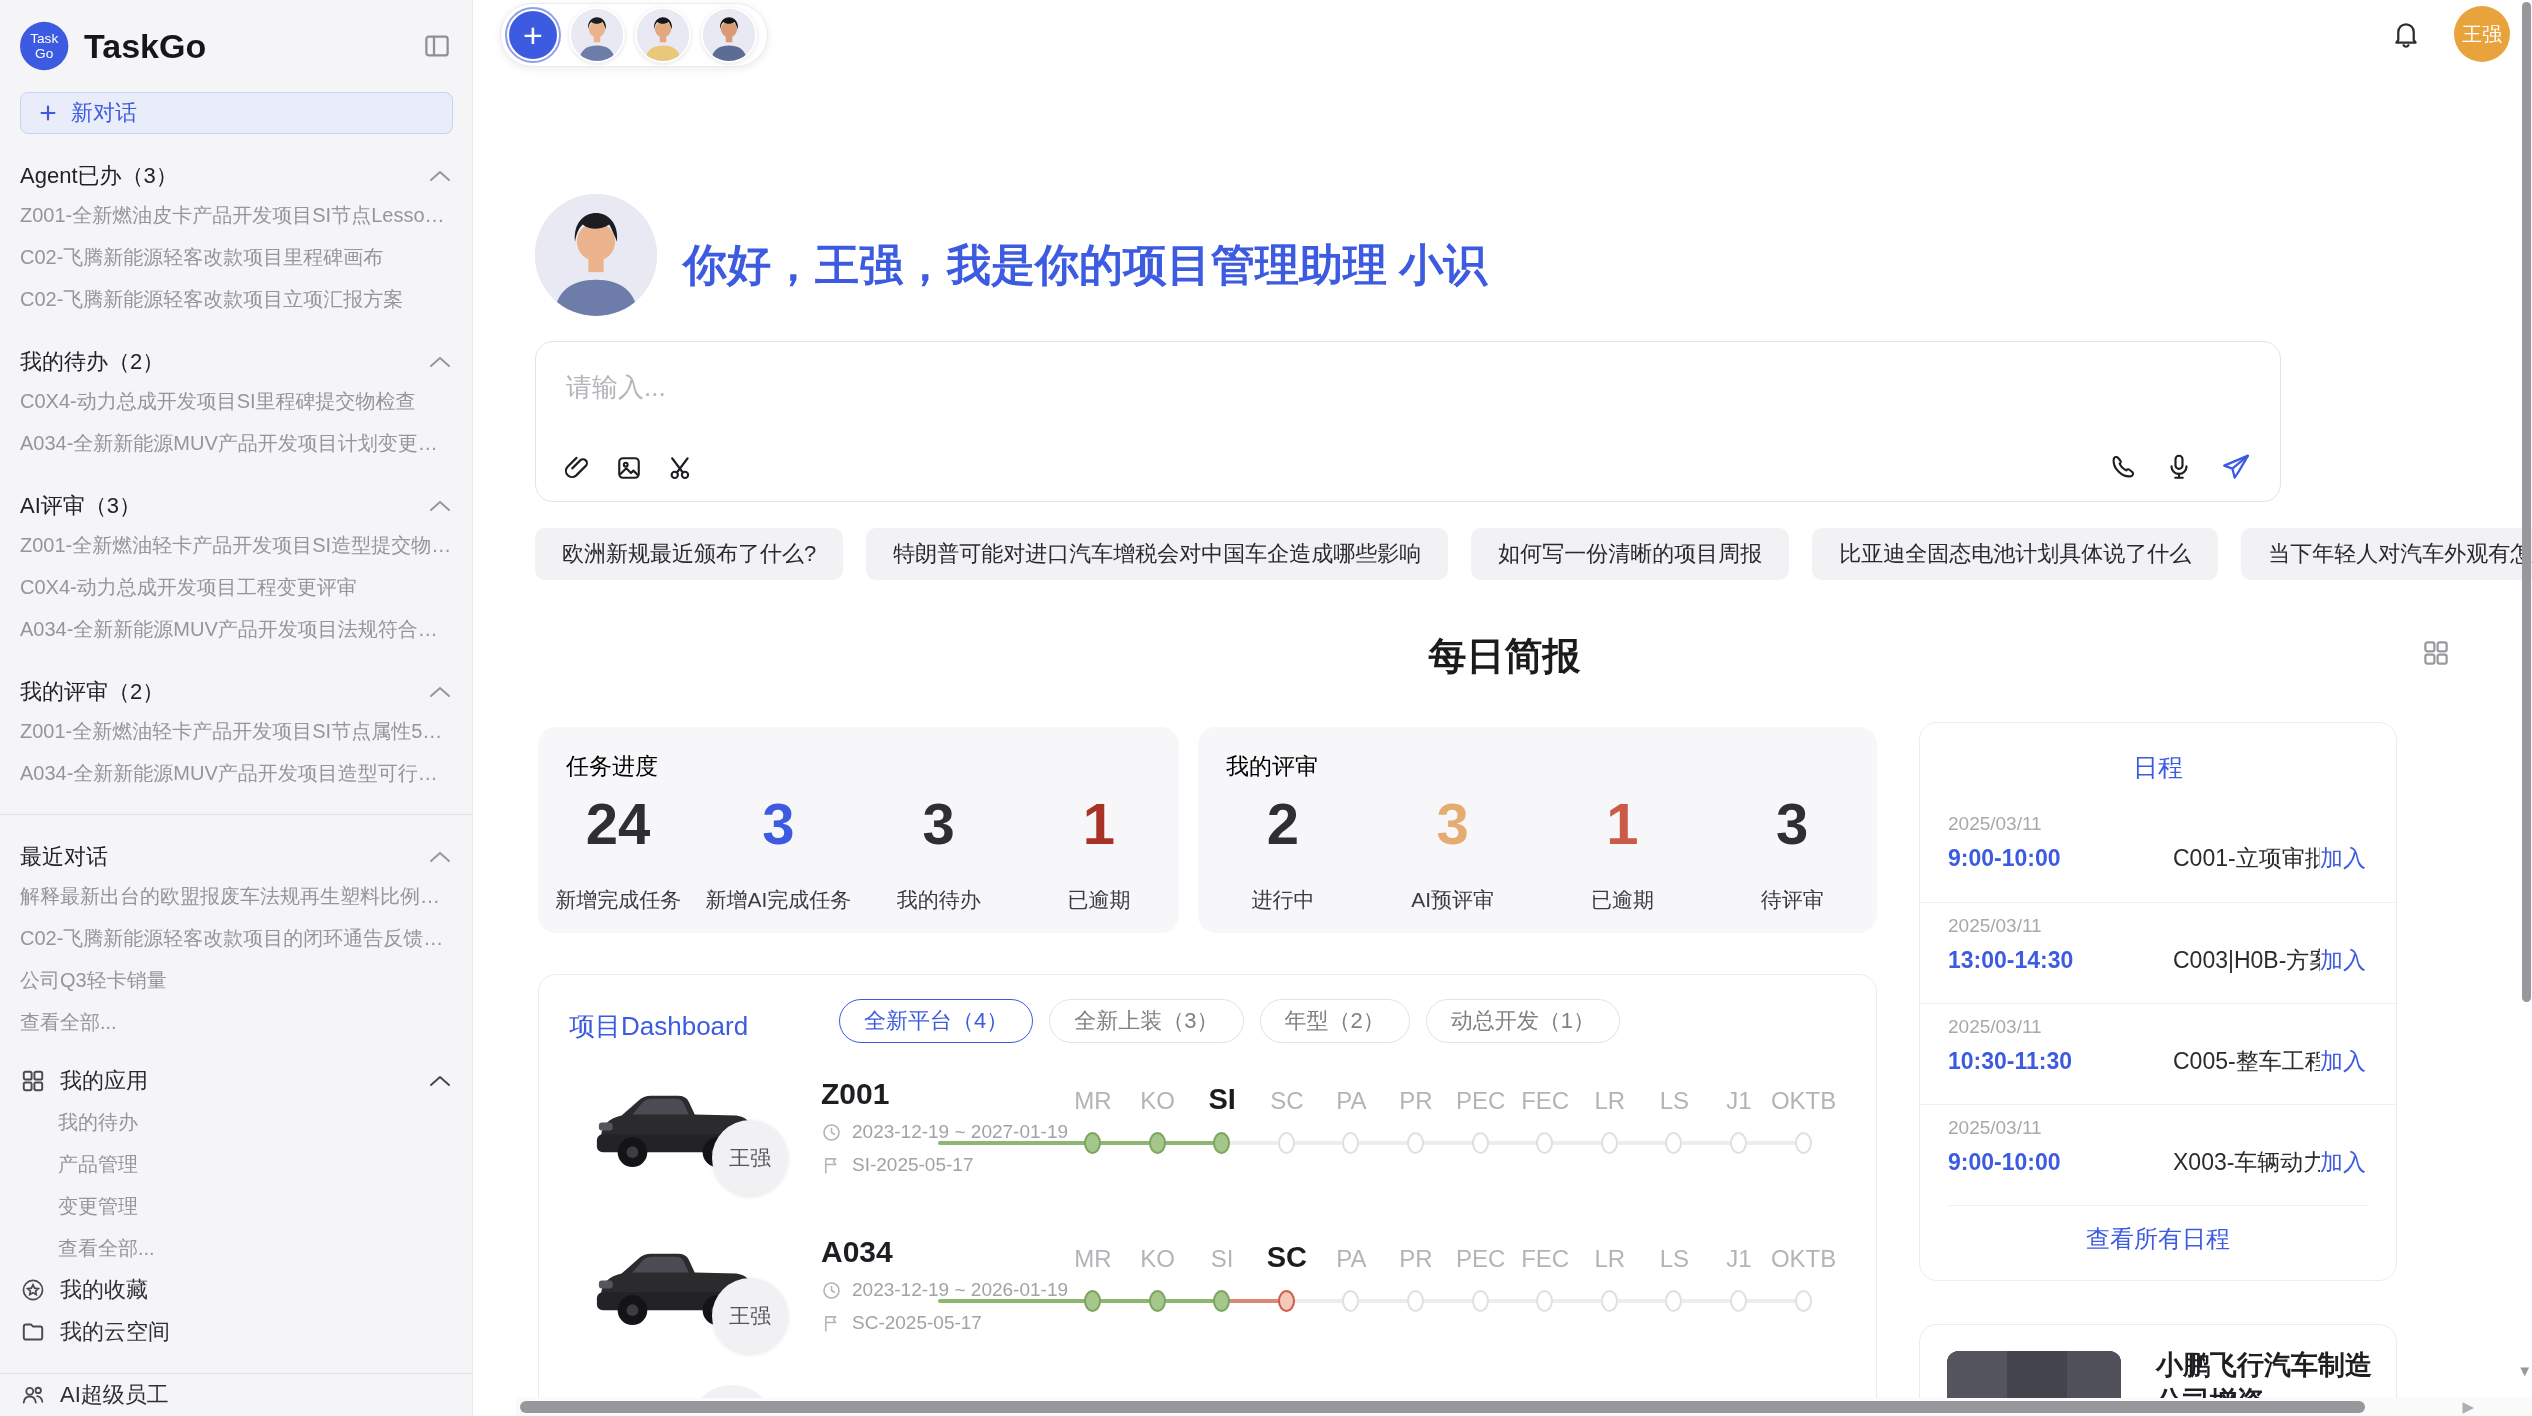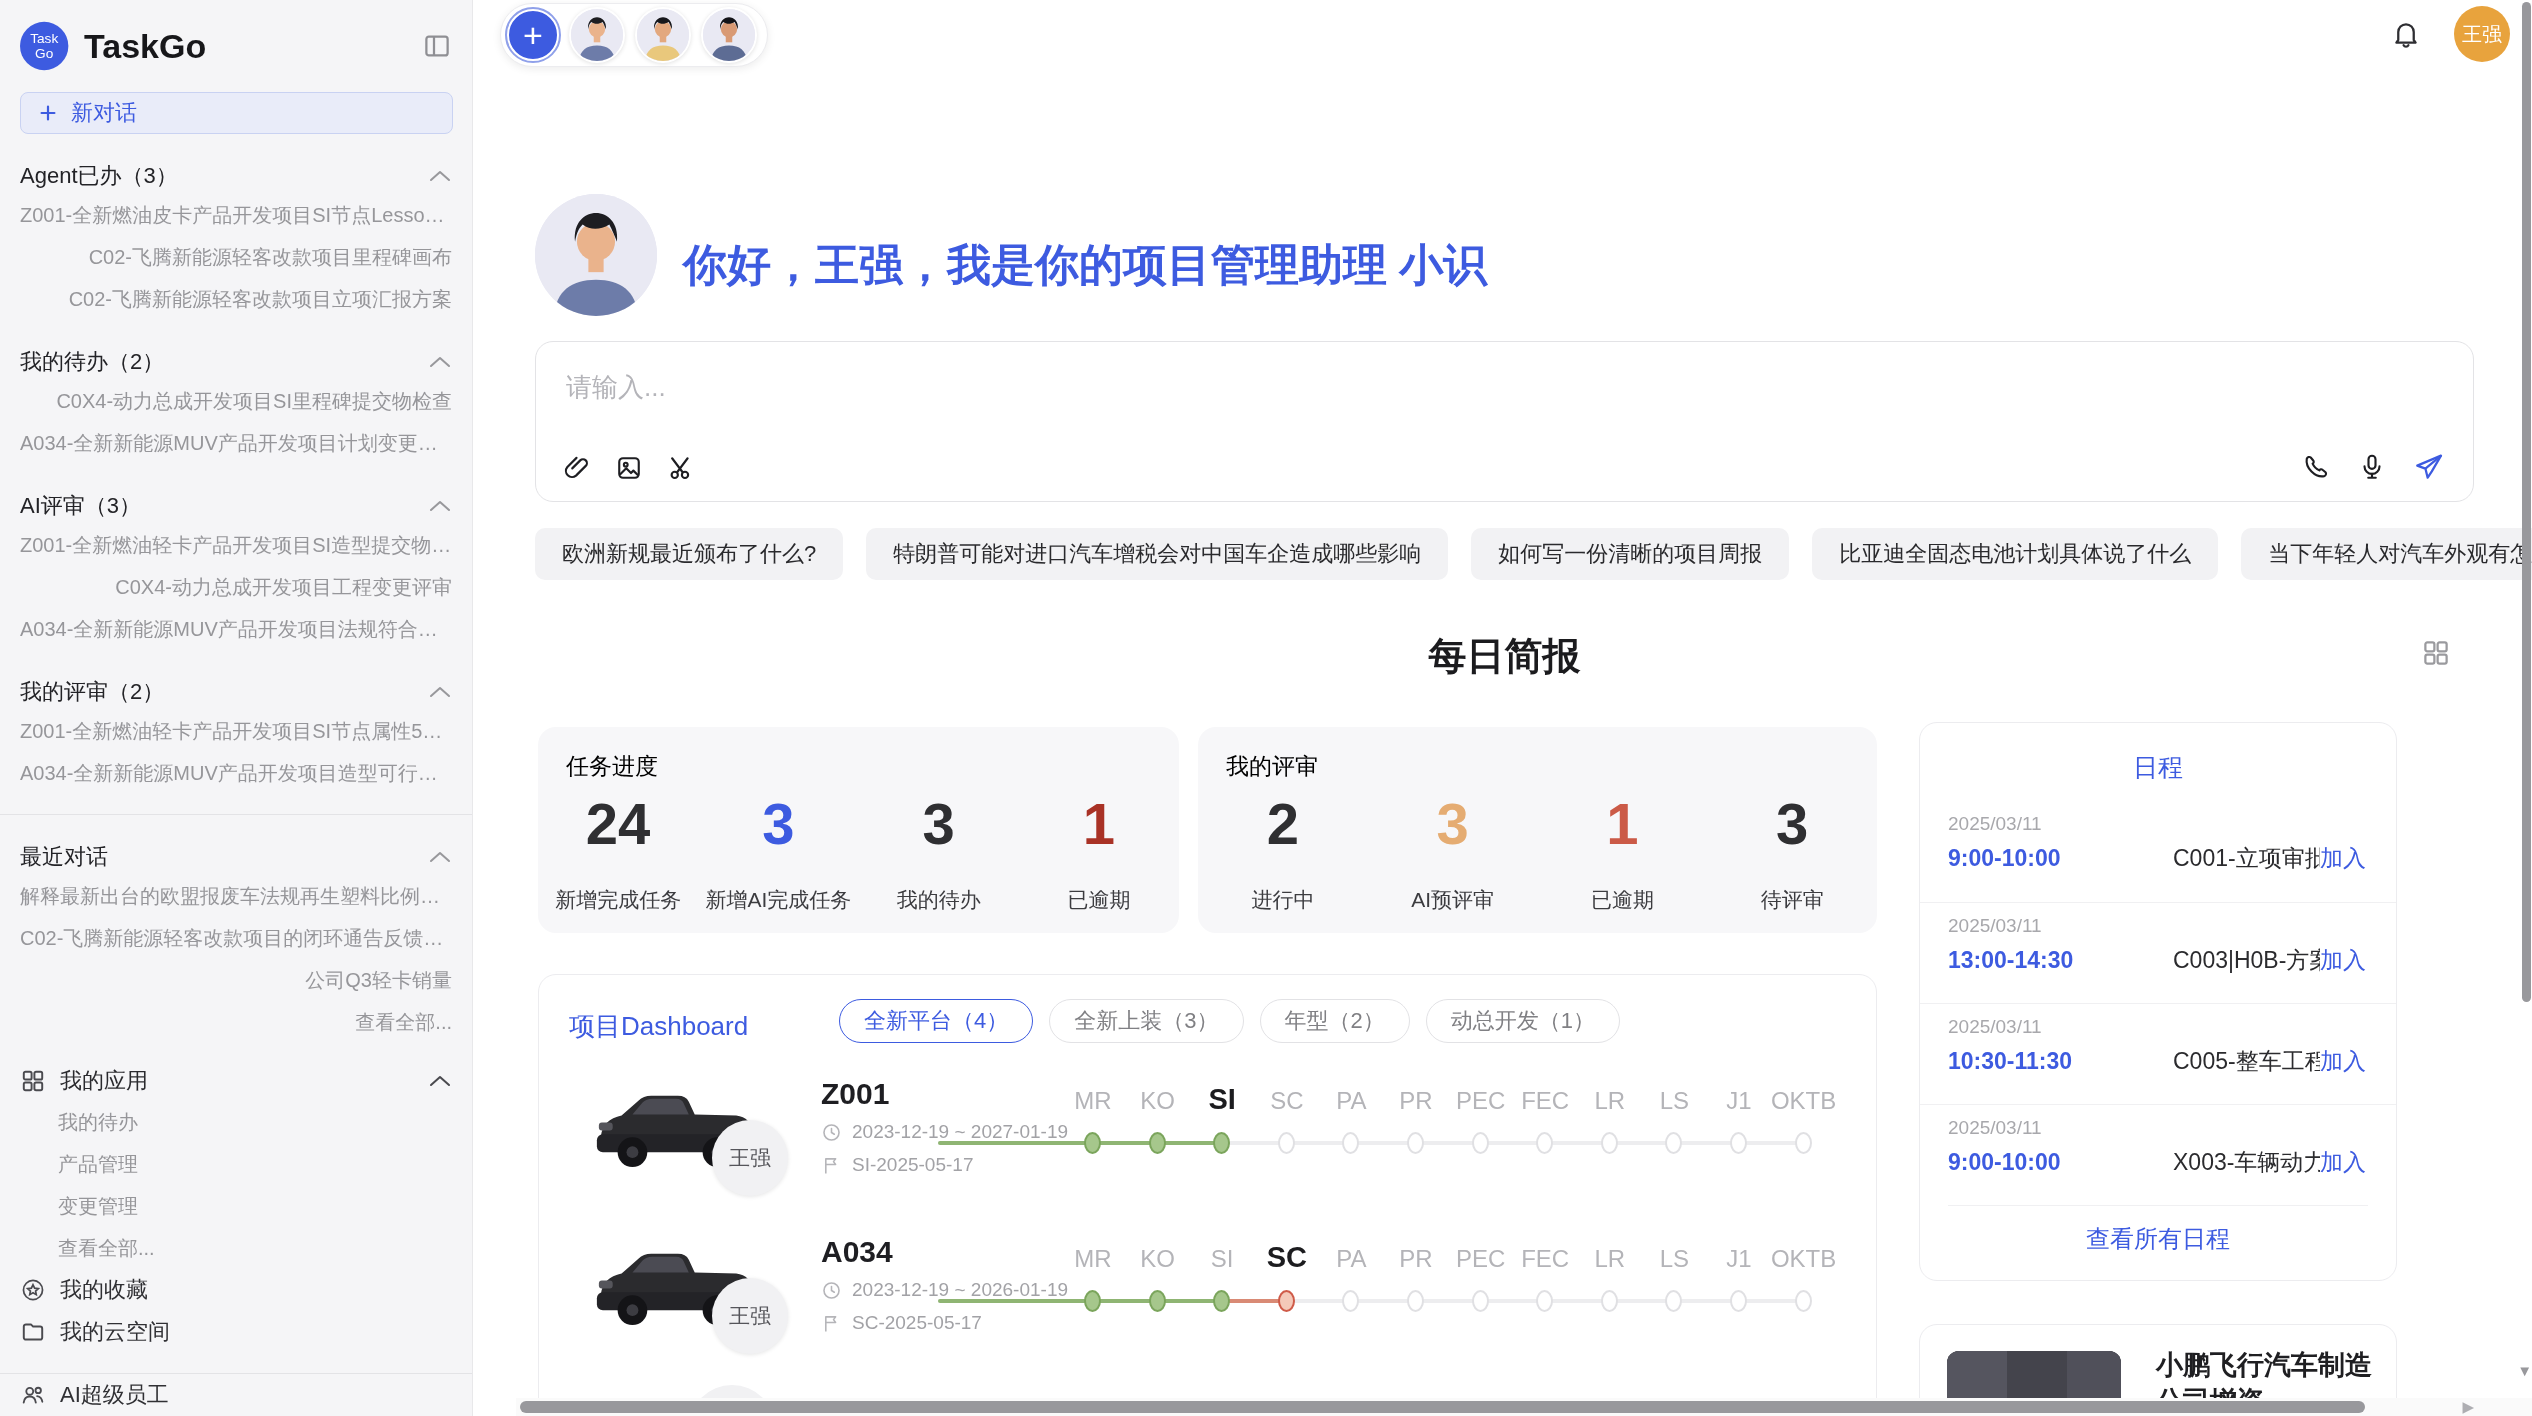--- a/index.html
+++ b/index.html
@@ -14,21 +14,21 @@
   .logo { width:78px; height:78px; transform:scale(.62); transform-origin:left center;
     border-radius:50%; background:#3D5BE0; color:#fff; display:flex; flex-direction:column;
     align-items:center; justify-content:center; font-size:22px; line-height:24px; font-weight:500; flex:0 0 auto; margin-right:-14px;}
   .app-title { font-size:34px; font-weight:700; color:#17171a; flex:1; }
   .icon { display:inline-flex; align-items:center; justify-content:center; }
   .icon svg { display:block; }
   .panel-toggle { color:#8f8f94; cursor:pointer; }
   .new-chat { margin-top:14px; width:433px; height:42px; border-radius:8px; background:#e9ecf9;
     border:1px solid #c9d2f2; color:#3D5BE0; font-size:22px; display:flex; align-items:center;
     padding-left:16px; gap:12px; cursor:pointer; font-family:inherit;}
-  .sb-section { margin-top:24px;text-align:right; }
+  .sb-section { margin-top:24px; }
   .sb-sec-head { display:flex; align-items:center; justify-content:space-between; height:36px; cursor:pointer;}
   .sb-sec-title { font-size:22px; color:#232327; font-weight:500; }
   .chev { color:#98989c; }
   .sb-item { font-size:20px; color:#96969a; line-height:42px; white-space:nowrap; overflow:hidden;
     text-overflow:ellipsis; cursor:pointer; }
   .sb-divider { border-top:1px solid #e3e3e6; margin:20px -20px 0 -20px; }
   .apps-head { display:flex; align-items:center; height:40px; margin-top:18px; gap:14px; cursor:pointer;}
   .apps-head .t { font-size:22px; color:#2a2a2e; flex:1; }
   .apps-head .icon, .sb-link .icon { color:#4a4a4f; }
   .sb-sub { padding-left:38px; }
@@ -50,21 +50,21 @@
   .top-right { position:absolute; right:22px; top:6px; display:flex; align-items:center; gap:32px; }
   .bell { color:#2e2e32; cursor:pointer; }
   .user-badge { width:56px; height:56px; border-radius:50%; background:#E8A33D; color:#fff;
     font-size:20px; display:flex; align-items:center; justify-content:center; cursor:pointer; }
 
   .greet-avatar { position:absolute; left:62px; top:194px; width:122px; height:122px; border-radius:50%;
     overflow:hidden; background:#e6e6f2; }
   .greet-avatar svg { width:100%; height:100%; }
   .greeting { position:absolute; left:210px; top:236px; font-size:44px; font-weight:700; color:#3D5BE0; }
 
-  .composer { position:absolute; left:62px; top:341px; width:1939px; height:161px; border:1px solid #e3e3e6;
+  .composer { position:absolute; left:62px; top:341px; width:1746px; height:161px; border:1px solid #e3e3e6;
     border-radius:18px; background:#fff; }
   .composer textarea { position:absolute; left:0; top:0; width:100%; height:84px; border:none; outline:none;
     resize:none; background:transparent; font-family:inherit; font-size:26px; color:#333; padding:28px 30px 0 30px;}
   .composer textarea::placeholder { color:#b4b4b9; }
   .comp-icons-l { position:absolute; left:26px; bottom:18px; display:flex; gap:22px; color:#1e1e22; }
   .comp-icons-r { position:absolute; right:28px; bottom:18px; display:flex; gap:26px; color:#1e1e22; align-items:center;}
   .comp-icons-l .icon, .comp-icons-r .icon { cursor:pointer; }
 
   .chips { position:absolute; left:62px; top:528px; width:1945px; display:flex; gap:23px; }
   .chip { height:52px; border-radius:10px; background:#f2f2f4; display:flex; align-items:center;

